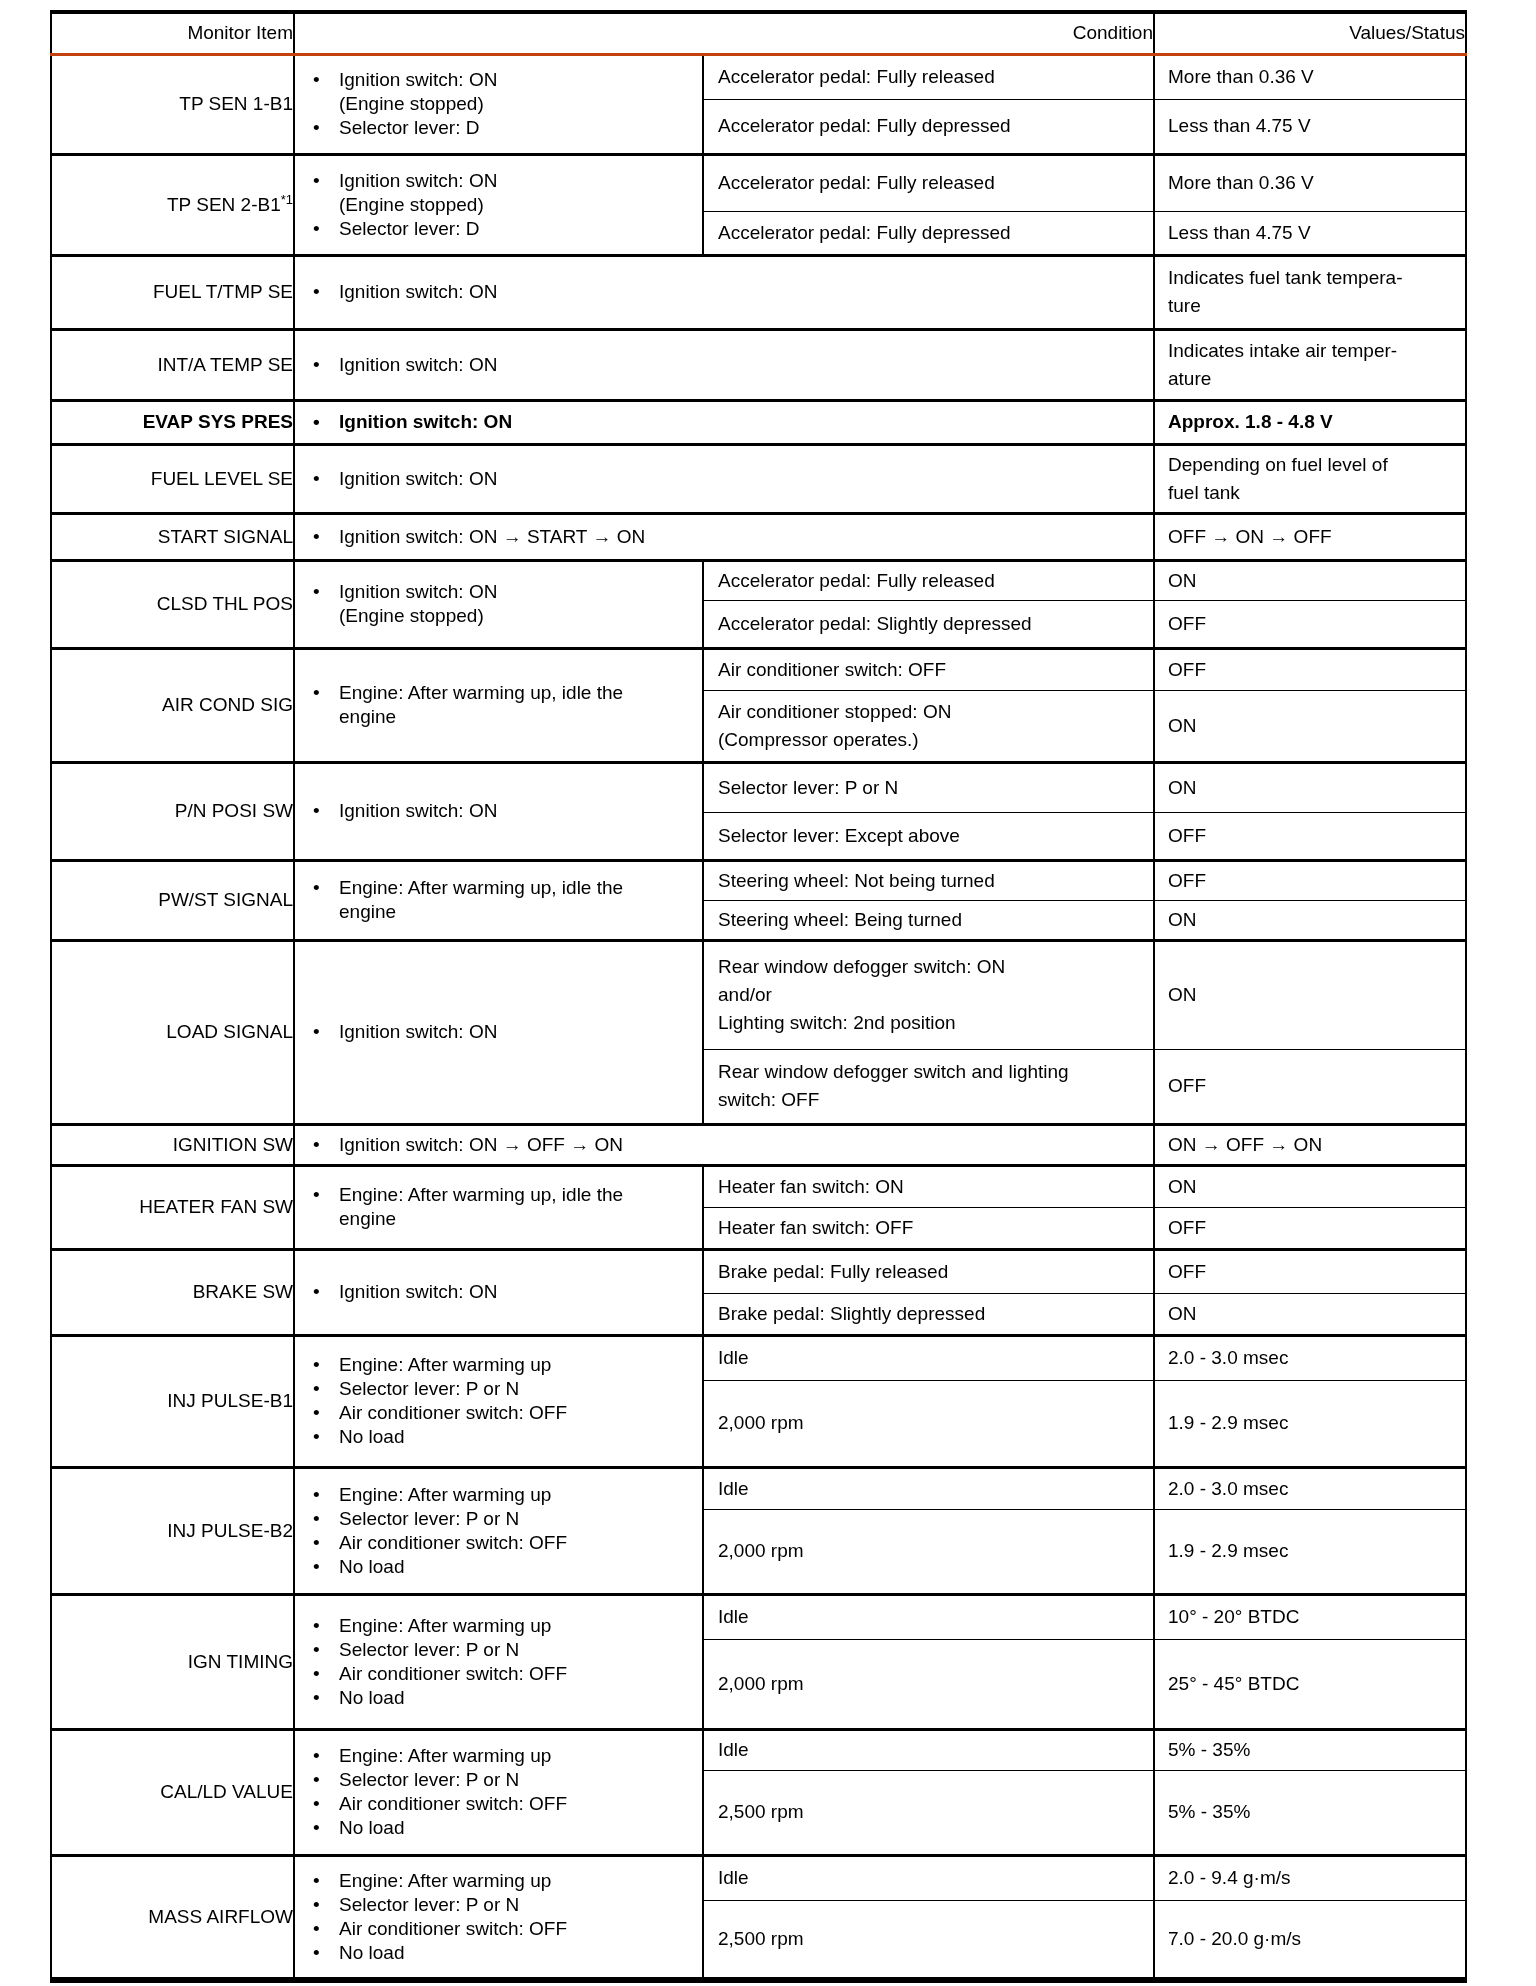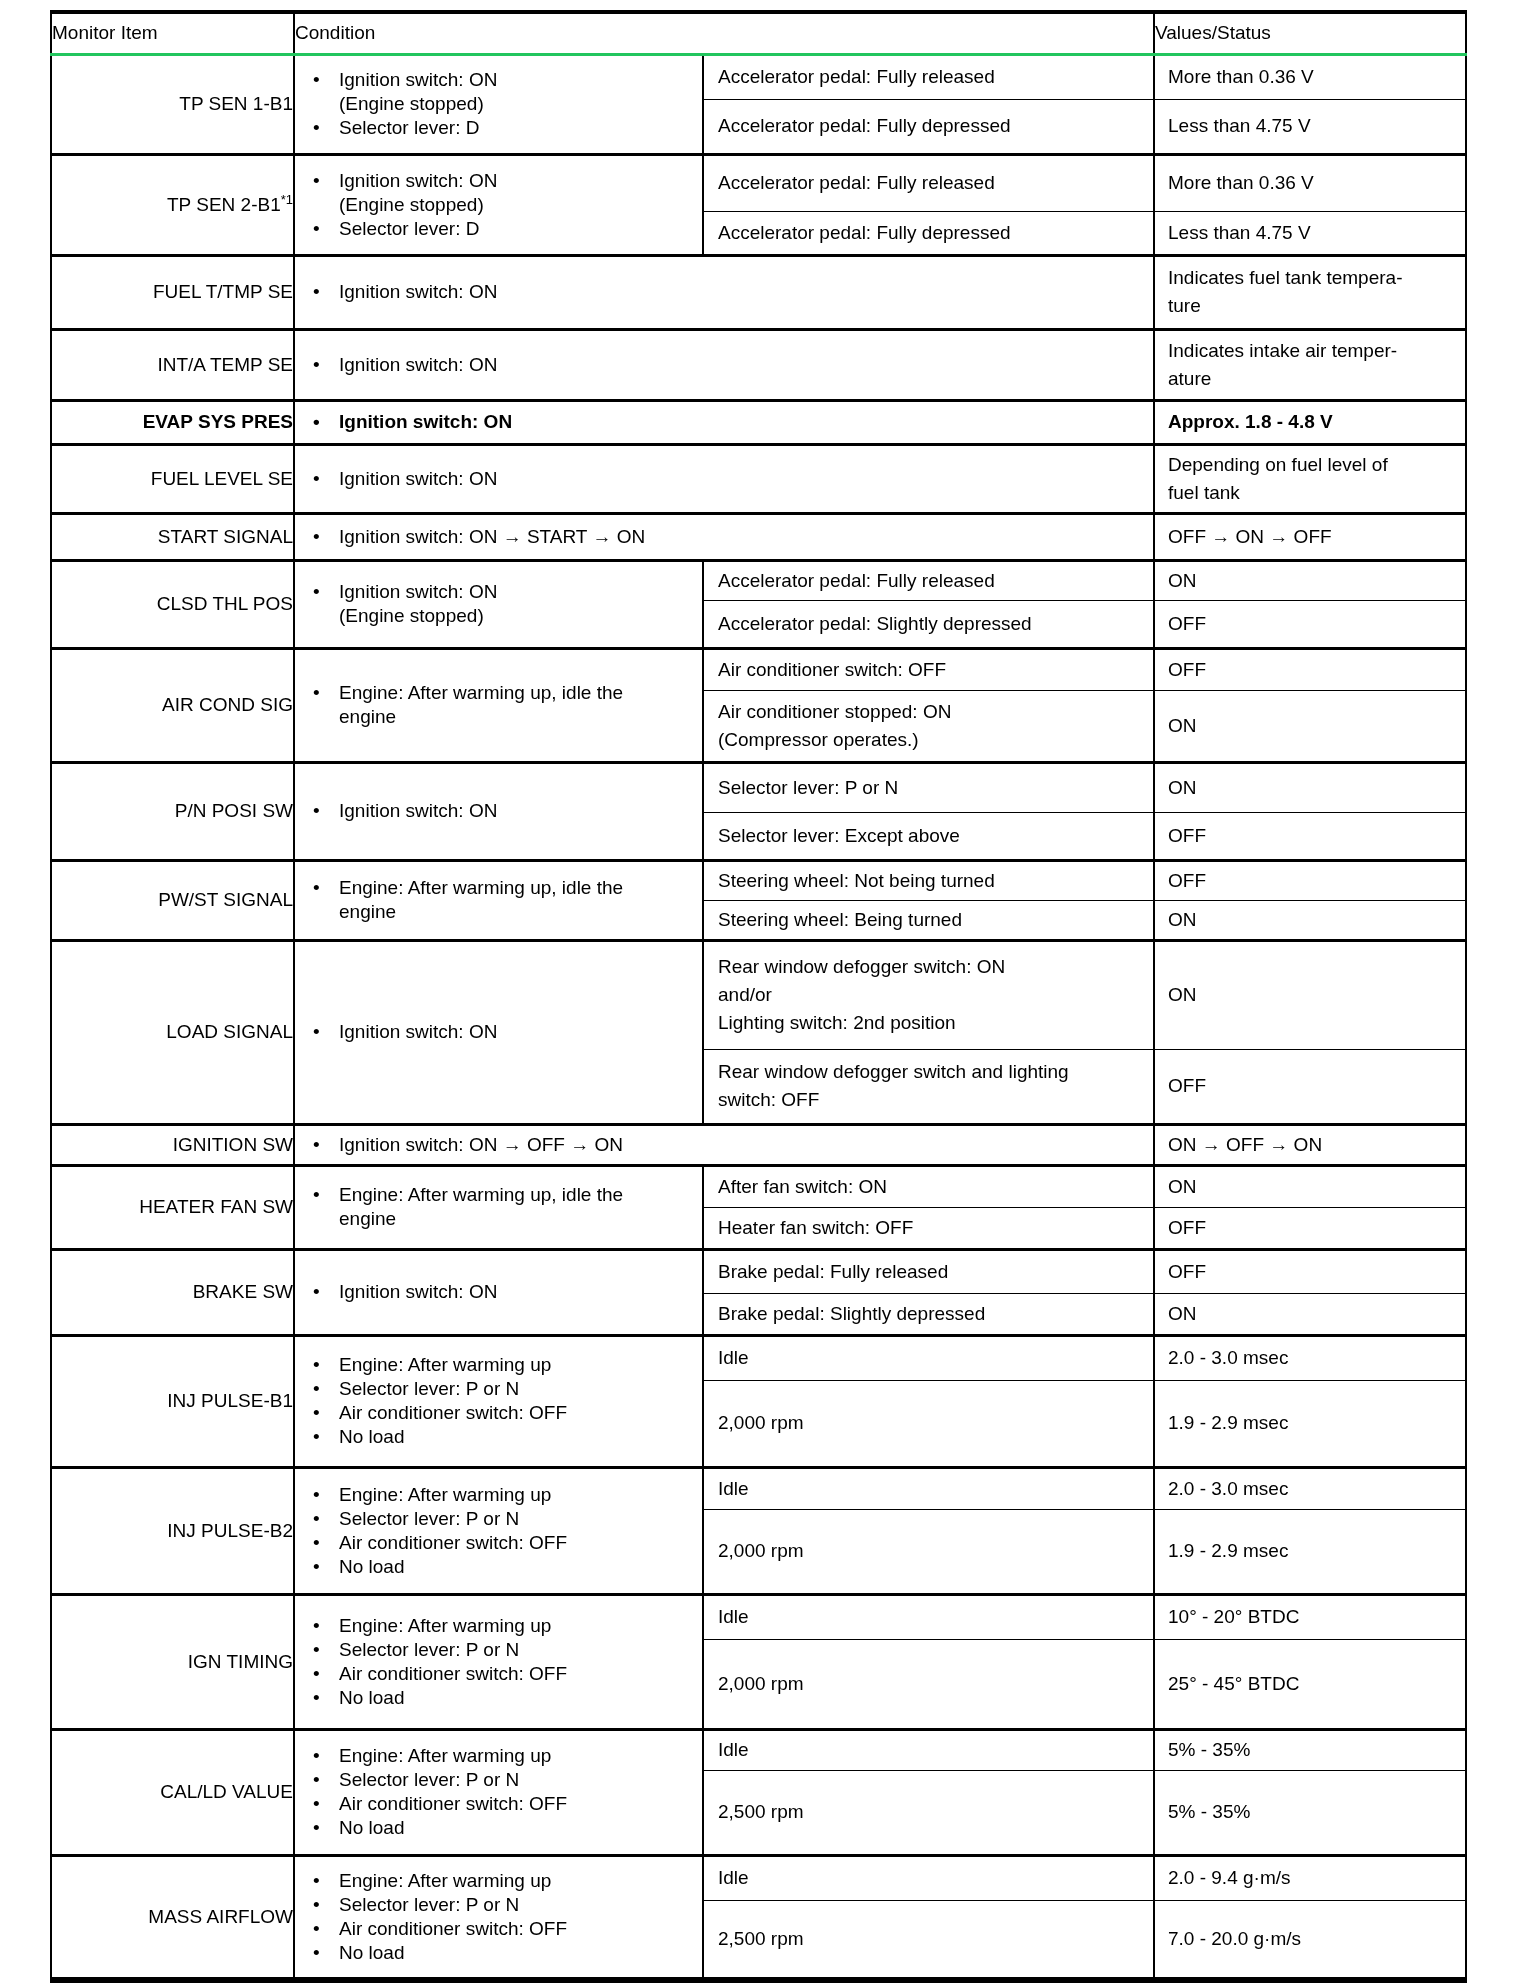--- a/index.html
+++ b/index.html
@@ -29,22 +29,22 @@
     border-left: 2px solid #000;
     border-right: 2px solid #000;
     border-top: 1px solid #000;
     border-bottom: 1px solid #000;
     vertical-align: middle;
     background: #fff;
   }
   thead th {
     height: 42px;
     font-weight: normal;
-    text-align: left;
-    border-bottom: 3px solid #22c55e;
+    text-align: right;
+    border-bottom: 3px solid #c2410c;
   }
   tr.block-start > td { border-top: 3px solid #000; }
   td.item { padding-left: 16px; text-align: right; }
   td.item sup { font-size: 13px; vertical-align: super; line-height: 0; }
   td.cond-main { padding: 7px 10px 7px 16px; }
   .bline { display: flex; line-height: 24px; }
   .bu { width: 28px; flex: 0 0 28px; text-align: left; padding-left: 2px; }
   .bt { flex: 1 1 auto; }
   td.cond-sub { padding: 5px 8px 5px 14px; }
   td.val { padding: 5px 8px 5px 13px; }
@@ -342,21 +342,21 @@
           <div class="bline">
             <span class="bu">•</span>
             <span class="bt">Engine: After warming up, idle the</span>
           </div>
           <div class="bline">
             <span class="bu"></span>
             <span class="bt">engine</span>
           </div>
         </td>
         <td class="cond-sub">
-          <div class="ln">After fan switch: ON</div>
+          <div class="ln">Heater fan switch: ON</div>
         </td>
         <td class="val">
           <div class="ln">ON</div>
         </td>
       </tr>
       <tr class="sub-row" style="height: 42px;">
         <td class="cond-sub">
           <div class="ln">Heater fan switch: OFF</div>
         </td>
         <td class="val">

